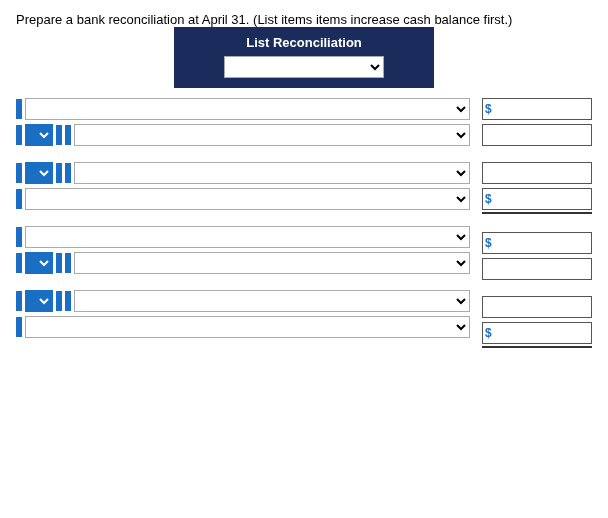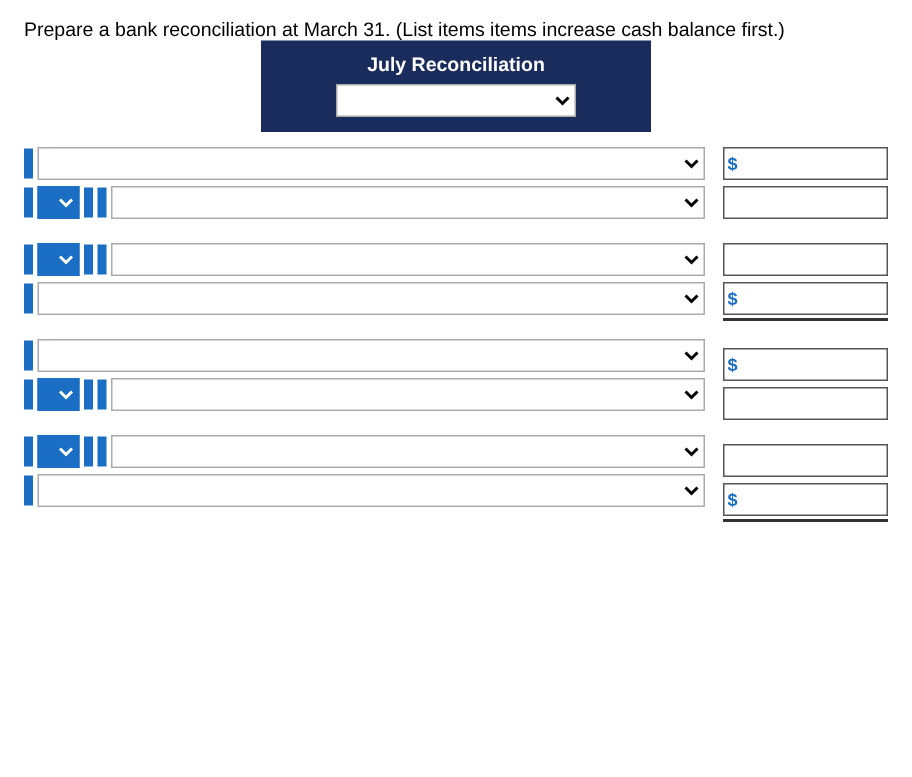--- a/index.html
+++ b/index.html
@@ -117,26 +117,26 @@
       width: 6px;
       height: 20px;
       background: #1a6fc4;
       flex-shrink: 0;
     }
   </style>
 </head>
 <body>
 
 <div>
-  <span>Prepare a bank reconciliation at March 31.</span>
+  <span>Prepare a bank reconciliation at April 31.</span>
   <span class="highlight">(List items items increase cash balance first.)</span>
 </div>
 
 <div class="header-box">
-  <div class="doc-title">July Reconciliation</div>
+  <div class="doc-title">List Reconciliation</div>
   <div class="header-select-row">
     <select class="dropdown">
       <option value=""></option>
     </select>
   </div>
 </div>
 
 <div class="main-content">
 
   <div class="left-col">

